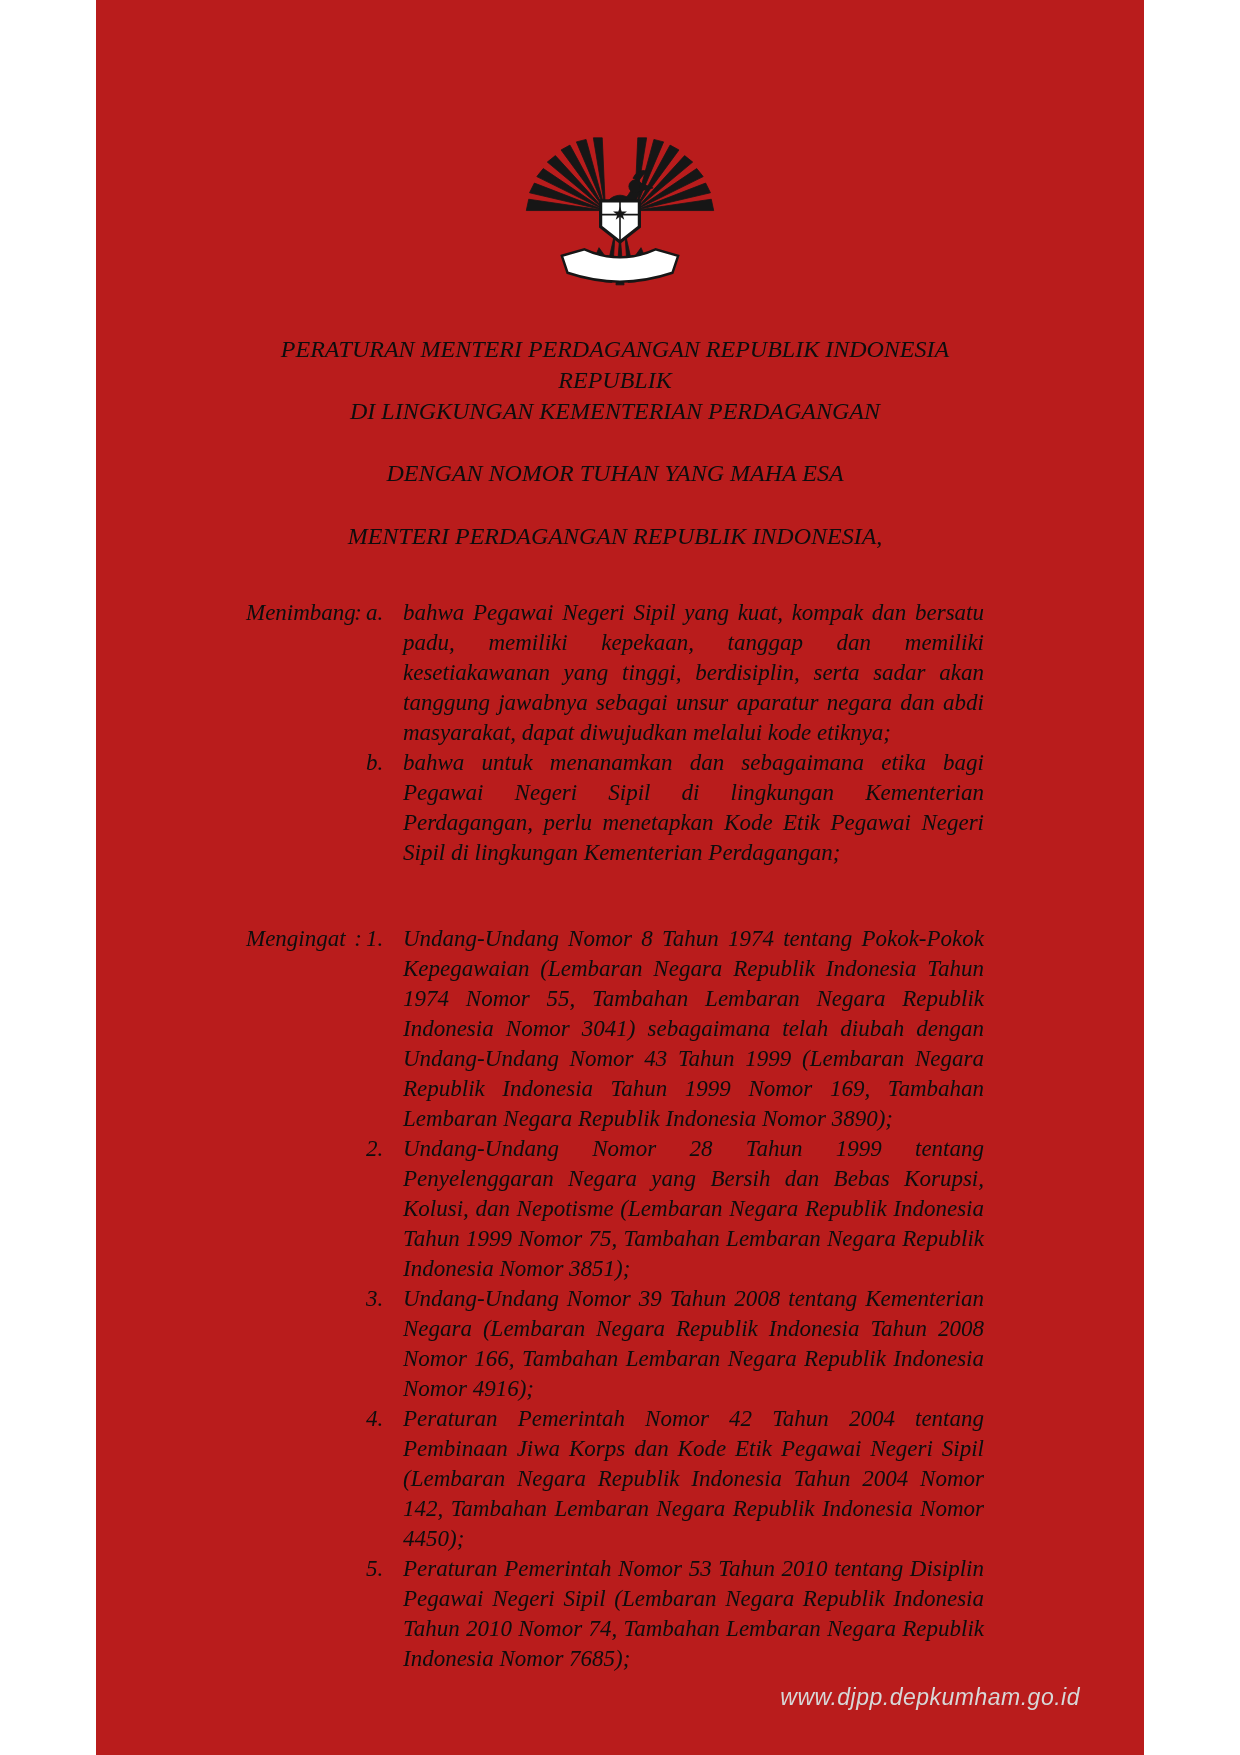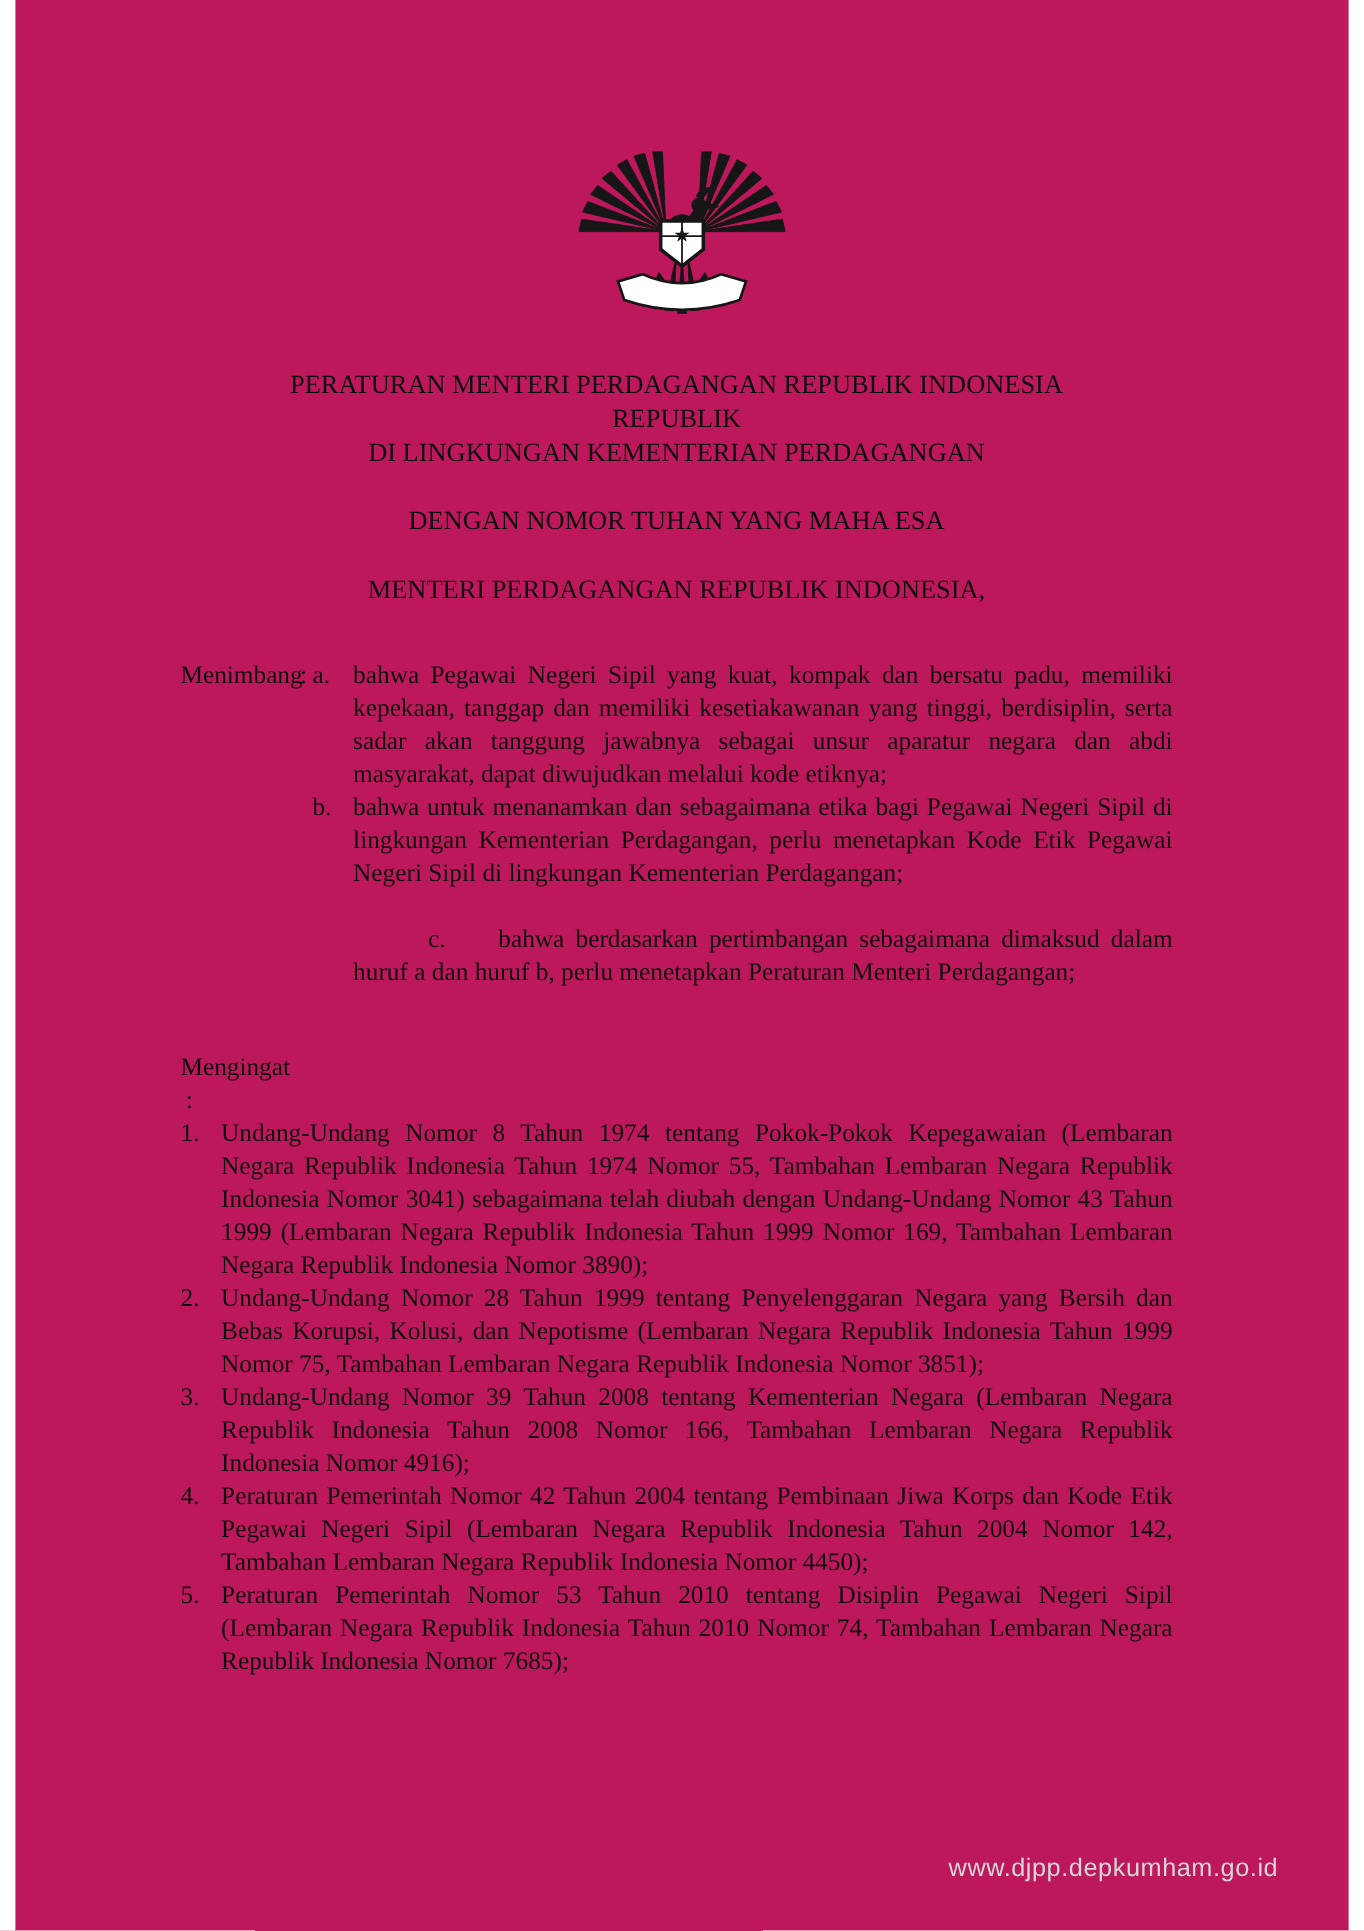--- a/index.html
+++ b/index.html
@@ -1,40 +1,41 @@
 <!DOCTYPE html>
 <html><head>
 <meta charset="utf-8">
 <style>
   * { box-sizing: border-box; }
   html, body { margin: 0; padding: 0; background: #ffffff; }
   .page {
-    width: 1212px;
+    width: 1048px;
     height: 1755px;
     position: relative;
     margin: 0 auto;
-    background: #be185d;
+    background: #b91c1c;
     color: #0d0d0d;
     font-family: "Liberation Serif", "DejaVu Serif", serif;
     overflow: hidden;
+    font-style: italic;
   }
   .content { padding: 0 160px 0 150px; }
 
   .emblem-wrap { text-align: center; padding-top: 136px; }
   .emblem-wrap svg { display: inline-block; }
 
   .heading { text-align: center; font-size: 24px; line-height: 31px; }
   .title-block { margin-top: 32px; }
   .title-line { white-space: nowrap; }
   .invocation { margin-top: 31px; }
   .authority { margin-top: 32px; }
 
   .clause { display: flex; font-size: 23px; line-height: 30px; }
   .menimbang { margin-top: 46px; }
-  .mengingat { margin-top: 56px; flex-direction: column; }
+  .mengingat { margin-top: 56px; }
   .clause-label { width: 104px; flex: none; }
   .clause-colon { width: 16px; flex: none; text-align: center; }
   .clause-items { flex: 1; min-width: 0; }
   .item { display: flex; }
   .marker { width: 37px; flex: none; }
   .item-text { flex: 1; text-align: justify; }
   .item-c { display: block; margin-left: 37px; margin-top: 30px; }
   .c-para { margin: 0; text-align: justify; text-indent: 68px; }
   .c-marker { padding-right: 48px; }
 
@@ -114,23 +115,20 @@
       <div class="clause-colon">:</div>
       <div class="clause-items">
         <div class="item">
           <div class="marker">a.</div>
           <div class="item-text">bahwa Pegawai Negeri Sipil yang kuat, kompak dan bersatu padu, memiliki kepekaan, tanggap dan memiliki kesetiakawanan yang tinggi, berdisiplin, serta sadar akan tanggung jawabnya sebagai unsur aparatur negara dan abdi masyarakat, dapat diwujudkan melalui kode etiknya;</div>
         </div>
         <div class="item">
           <div class="marker">b.</div>
           <div class="item-text">bahwa untuk menanamkan dan sebagaimana etika bagi Pegawai Negeri Sipil di lingkungan Kementerian Perdagangan, perlu menetapkan Kode Etik Pegawai Negeri Sipil di lingkungan Kementerian Perdagangan;</div>
         </div>
-        <div class="item item-c">
-          <p class="c-para"><span class="c-marker">c.</span><span>bahwa berdasarkan pertimbangan sebagaimana dimaksud dalam huruf a dan huruf b, perlu menetapkan Peraturan Menteri Perdagangan;</span></p>
-        </div>
       </div>
     </div>
 
     <div class="clause mengingat">
       <div class="clause-label">Mengingat</div>
       <div class="clause-colon">:</div>
       <div class="clause-items">
         <div class="item">
           <div class="marker">1.</div>
           <div class="item-text">Undang-Undang Nomor 8 Tahun 1974 tentang Pokok-Pokok Kepegawaian (Lembaran Negara Republik Indonesia Tahun 1974 Nomor 55, Tambahan Lembaran Negara Republik Indonesia Nomor 3041) sebagaimana telah diubah dengan Undang-Undang Nomor 43 Tahun 1999 (Lembaran Negara Republik Indonesia Tahun 1999 Nomor 169, Tambahan Lembaran Negara Republik Indonesia Nomor 3890);</div>

